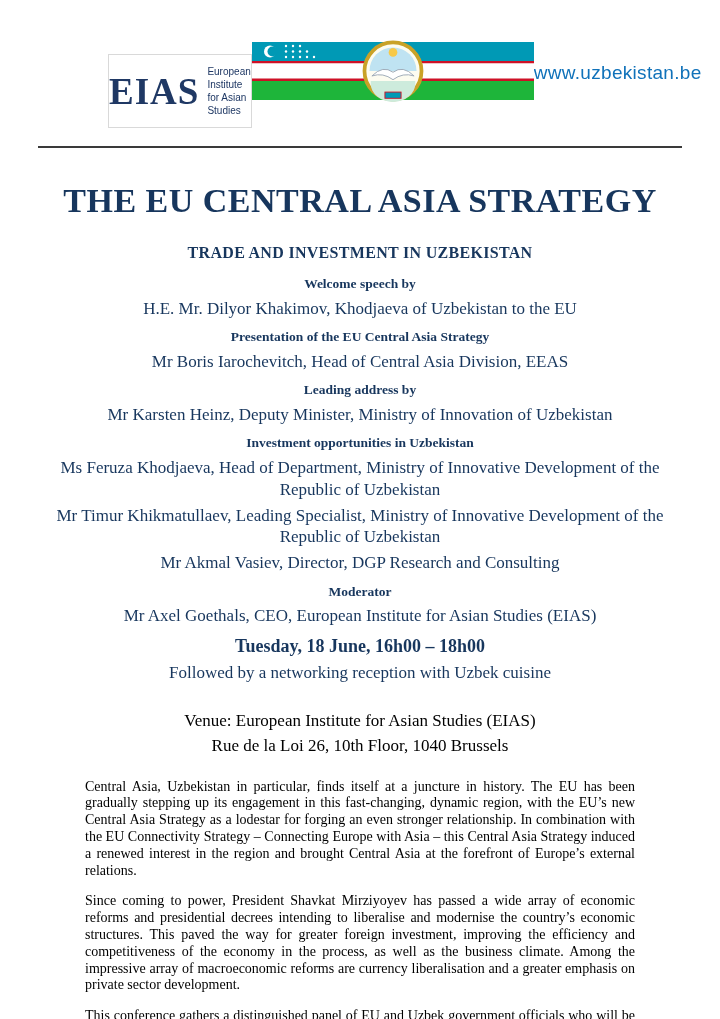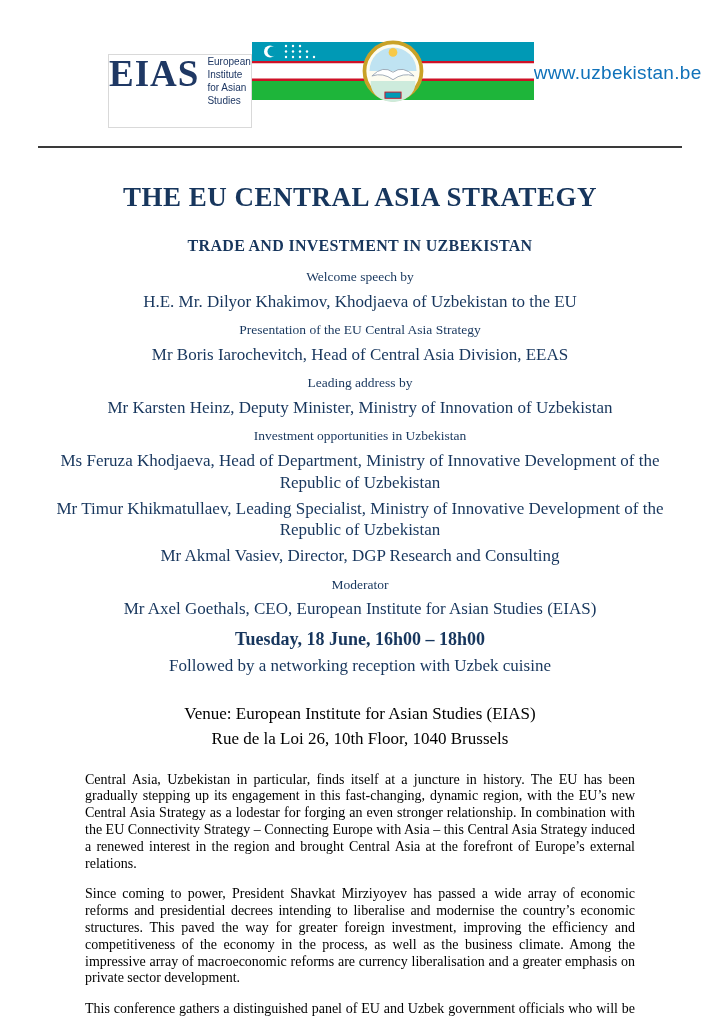--- a/index.html
+++ b/index.html
@@ -10,49 +10,49 @@
     color:#000;
     overflow:hidden;
   }
   .page { width:720px; height:1019px; padding-top:42px; overflow:hidden; background:#fff; }
 
   
   .logos { display:flex; justify-content:space-between; align-items:flex-start; padding:0 60px 0 108px; }
   .eias-box {
     border:1px solid #d9d9d9; background:#fff;
     width:168px; height:74px;
-    display:flex; justify-content:center; gap:8px;
+    display:flex; align-items:center; justify-content:center; gap:8px;
     margin-top:12px;
   }
   .eias-acronym { font-family:"Liberation Serif", serif; font-weight:bold; font-size:37px; color:#1F3864; letter-spacing:1px; line-height:1; }
   .eias-name { font-family:"Liberation Sans", sans-serif; font-size:10px; color:#1F3864; line-height:1.3; }
   .uz-logo { display:flex; flex-direction:row; align-items:center; }
   .uz-flag { position:relative; width:282px; height:58px; }
   .uz-flag svg.flag { width:282px; height:58px; display:block; }
   .uz-emblem { position:absolute; left:50%; top:50%; transform:translate(-50%,-50%); width:62px; height:62px; }
   .uz-url {
     font-family:"Liberation Sans", sans-serif;
     font-size:19px; color:#1072BA; margin-top:3px; letter-spacing:0.3px;
   }
 
   .rule { border:none; border-top:2px solid #3a3a3a; margin:18px 38px 0 38px; }
 
   
   .title {
     margin-top:34px; text-align:center;
-    font-size:27px; font-weight:bold; color:#17365D; letter-spacing:0.5px;
+    font-size:34px; font-weight:bold; color:#17365D; letter-spacing:0.5px;
   }
   .subtitle {
     margin-top:24px; text-align:center;
     font-size:16px; font-weight:bold; color:#17365D; letter-spacing:0.3px;
   }
 
   
   .program { margin-top:14px; padding:0 30px; text-align:center; color:#17365D; }
-  .p-label   { font-size:13.5px; font-weight:normal; margin-top:10px; line-height:1.25; }
+  .p-label   { font-size:13.5px; font-weight:bold; margin-top:10px; line-height:1.25; }
   .p-speaker { font-size:17px; margin-top:5px; line-height:1.25; }
   .p-time    { font-size:18px; font-weight:bold; margin-top:8px; line-height:1.25; }
 
   
   .venue { margin-top:26px; text-align:center; color:#000; font-size:17px; line-height:1.45; }
 
   
   .bodytext { margin:20px 85px 0 85px; font-size:14px; line-height:1.2; text-align:justify; }
   .bodytext p + p { margin-top:14px; }
 </style>

